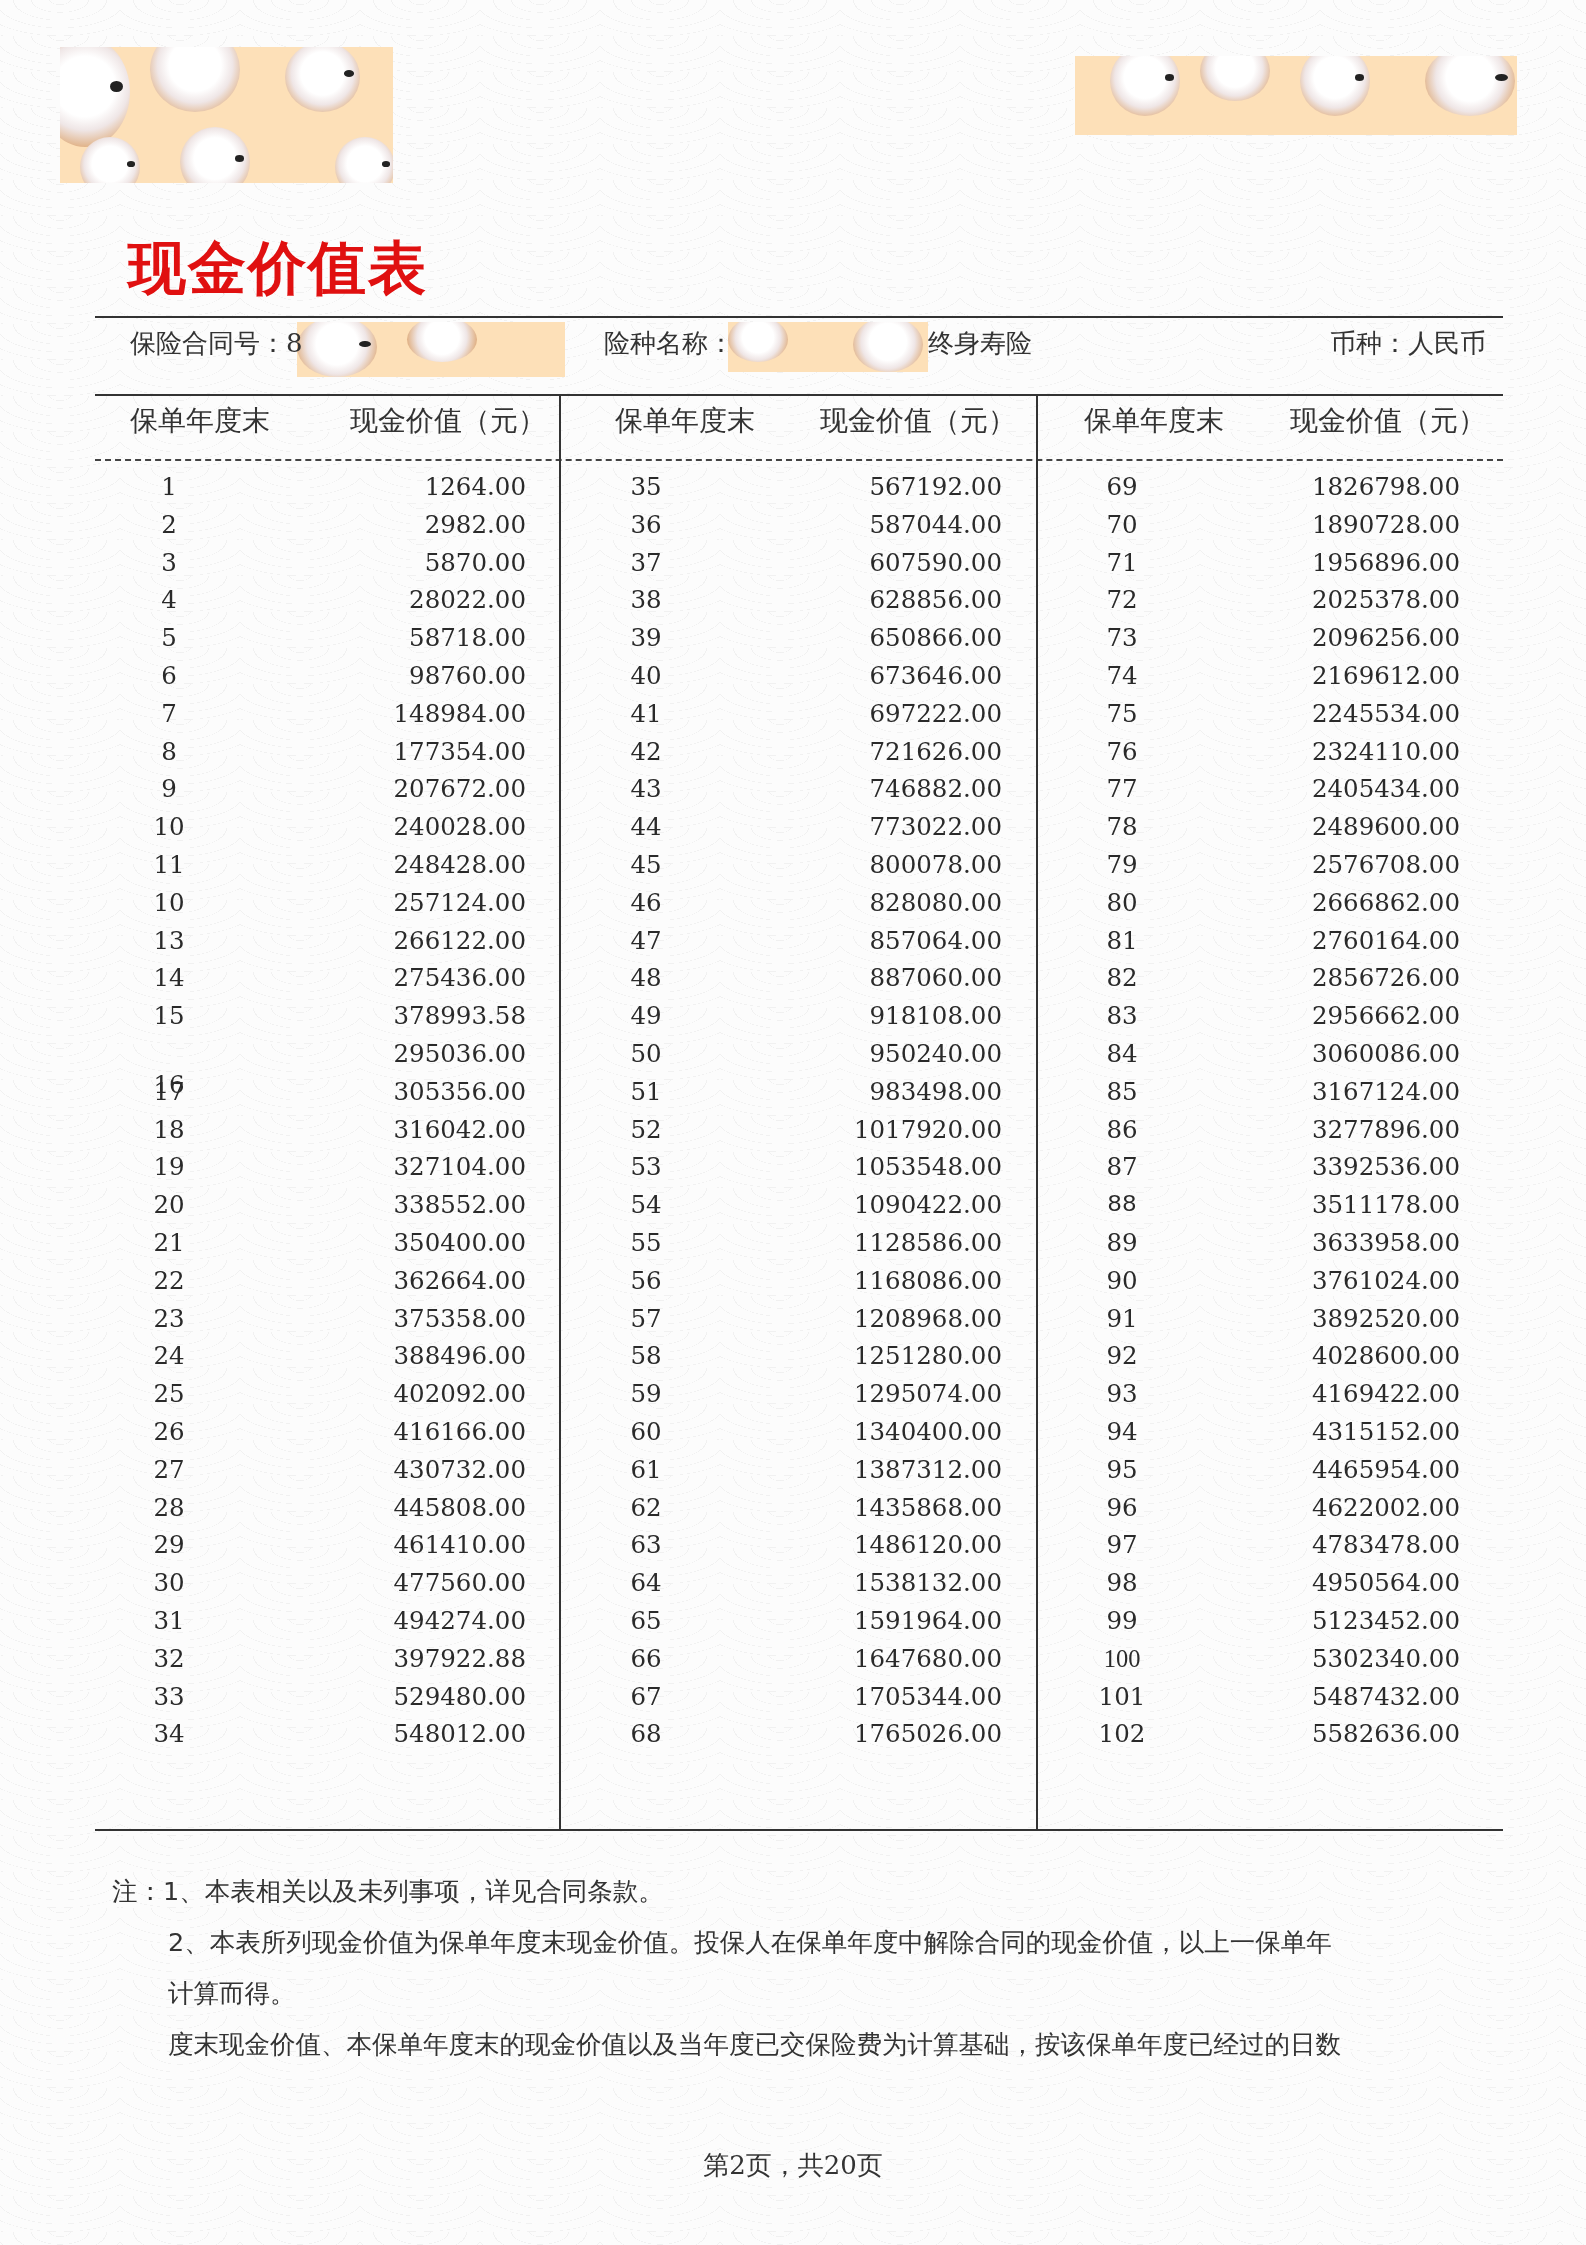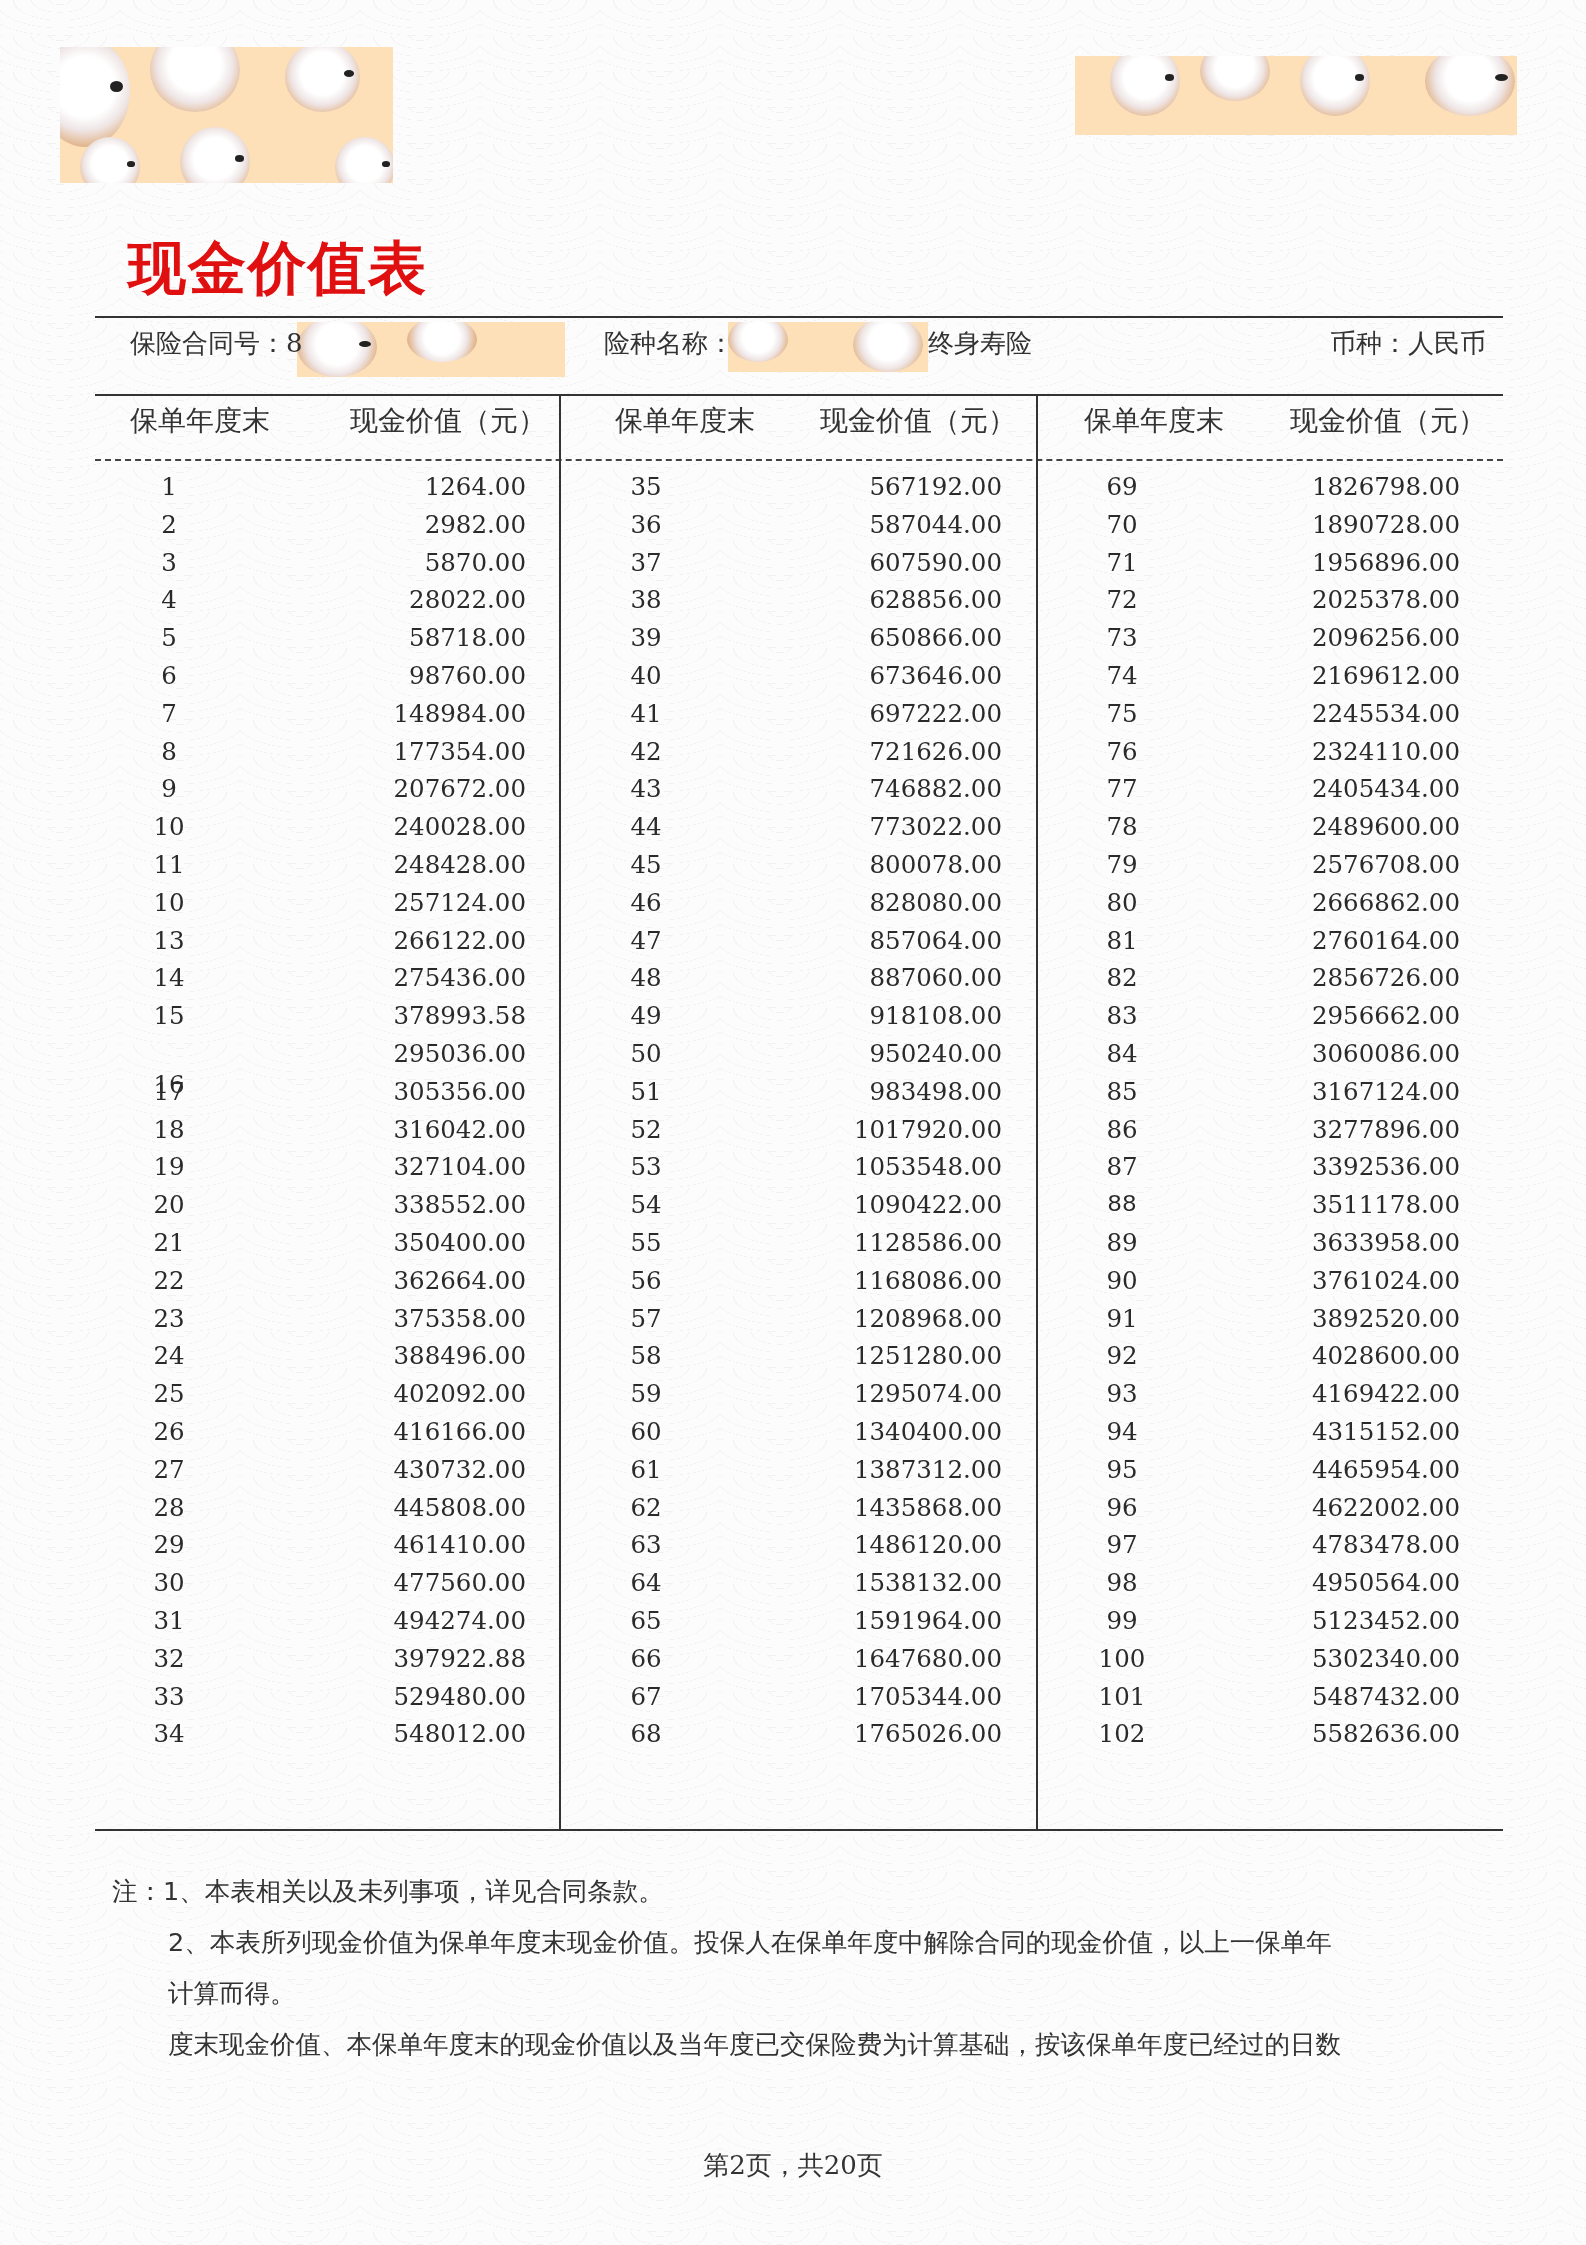--- a/index.html
+++ b/index.html
@@ -494,21 +494,21 @@
     </div>
     <div class="row">
       <span class="yr" style="left: 1082px;">98</span>
       <span class="val" style="left: 1200px; width: 260px;">4950564.00</span>
     </div>
     <div class="row">
       <span class="yr" style="left: 1082px;">99</span>
       <span class="val" style="left: 1200px; width: 260px;">5123452.00</span>
     </div>
     <div class="row">
-      <span class="yr" style="left: 1082px;">100</span>
+      <span class="yr" style="left: 1082px; font-family: Liberation Serif, serif;">100</span>
       <span class="val" style="left: 1200px; width: 260px;">5302340.00</span>
     </div>
     <div class="row">
       <span class="yr" style="left: 1082px;">101</span>
       <span class="val" style="left: 1200px; width: 260px;">5487432.00</span>
     </div>
     <div class="row">
       <span class="yr" style="left: 1082px;">102</span>
       <span class="val" style="left: 1200px; width: 260px;">5582636.00</span>
     </div>

